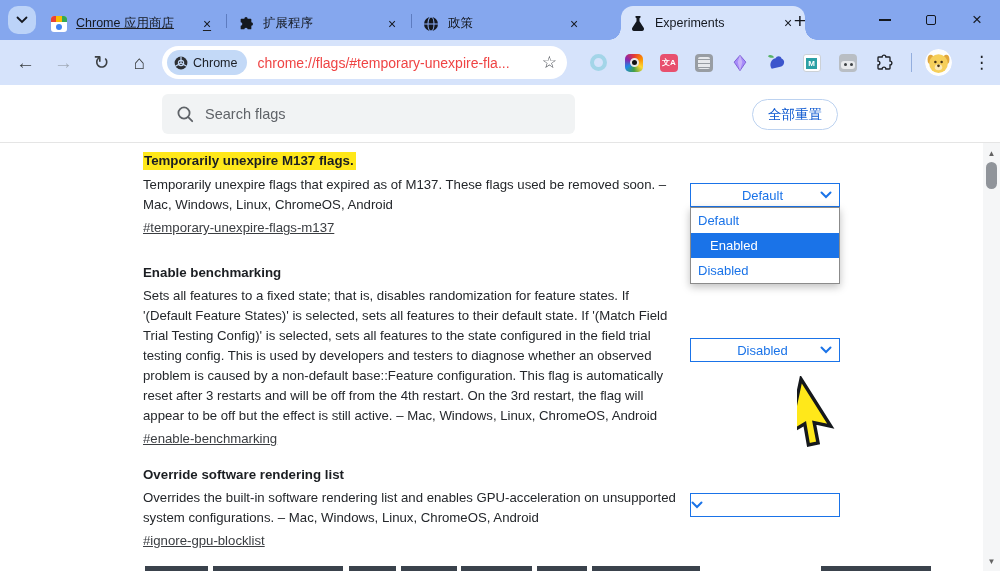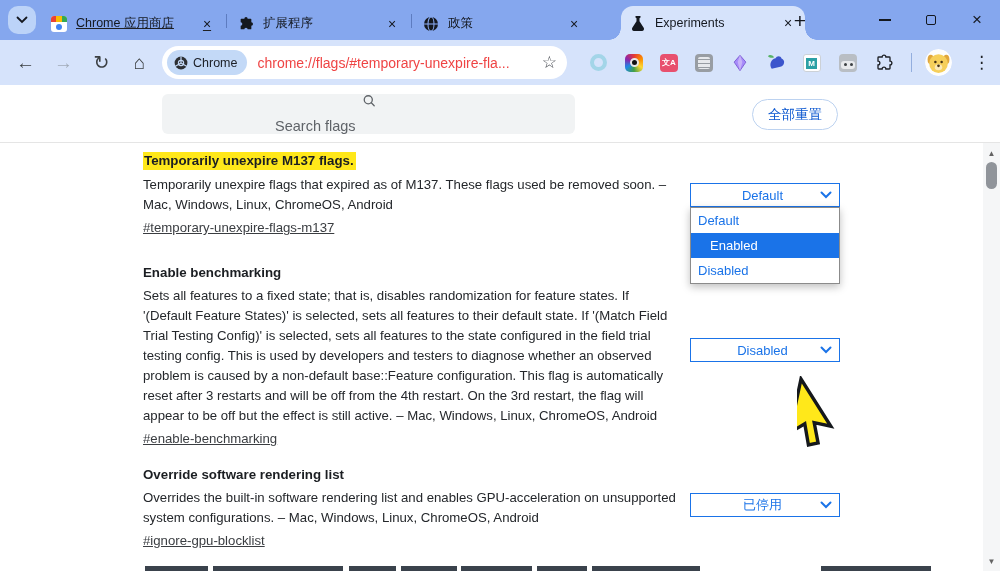--- a/index.html
+++ b/index.html
@@ -62,21 +62,21 @@
              border-radius:50%; background:#3c4043; }
   .ext-sockets i::before { left:2.5px; } .ext-sockets i::after { right:2.5px; }
   .toolbar-sep { position:absolute; left:911px; top:13px; width:1px; height:19px; background:#93aede; }
   .avatar-btn { position:absolute; left:925px; top:9px; width:27px; height:27px; border-radius:50%; overflow:hidden; }
   .kebab-btn { position:absolute; left:966px; top:7px; width:31px; height:31px; display:flex; align-items:center;
                justify-content:center; font-size:17px; color:#1f2227; }
 
   
   .flags-header { position:absolute; left:0; top:85px; width:1000px; height:58px; background:#fff; border-bottom:1px solid #e5e5e5; }
   .search-box { position:absolute; left:162px; top:9px; width:413px; height:40px; background:#f1f3f4; border-radius:6px;
-                display:flex; align-items:center; gap:11px;flex-direction:column; }
+                display:flex; align-items:center; padding-left:14px; gap:11px; }
   .search-box input { border:none; outline:none; background:transparent; font-size:14.5px; flex:1;
                       font-family:"Liberation Sans","DejaVu Sans",sans-serif; color:#202124; }
   .search-box input::placeholder { color:#5f6368; opacity:1; }
   .reset-all-btn { position:absolute; left:752px; top:14px; width:86px; height:31px; border-radius:16px;
                    border:1px solid #bcd2f0; background:#fff; color:#0b57d0; font-size:13.5px;
                    display:flex; align-items:center; justify-content:center; }
 
   
   .content { position:absolute; left:0; top:143px; width:1000px; height:428px; background:#fff; }
   .flag-entry { position:absolute; left:143px; width:540px; }
@@ -309,21 +309,20 @@
     </span>
   </div>
 
   <div class="flag-entry" style="top:322px;">
     <span class="flag-title">Override software rendering list</span>
     <div class="flag-desc">Overrides the built-in software rendering list and enables GPU-acceleration on unsupported system configurations. – Mac, Windows, Linux, ChromeOS, Android</div>
     <a class="flag-link">#ignore-gpu-blocklist</a>
   </div>
 
   <div class="flag-select" style="top:350px;">
-    <span class="sel-value">已停用</span>
     <span class="sel-chevron">
       <svg width="12" height="8">
           <path d="M1.5 1.5 L6 6 L10.5 1.5" stroke="#1a73e8" stroke-width="2" fill="none" stroke-linecap="round"></path>
         </svg>
     </span>
   </div>
 </div>
 
 <div>
   <span class="clip-frag" style="left:145px;width:63px;"></span>

